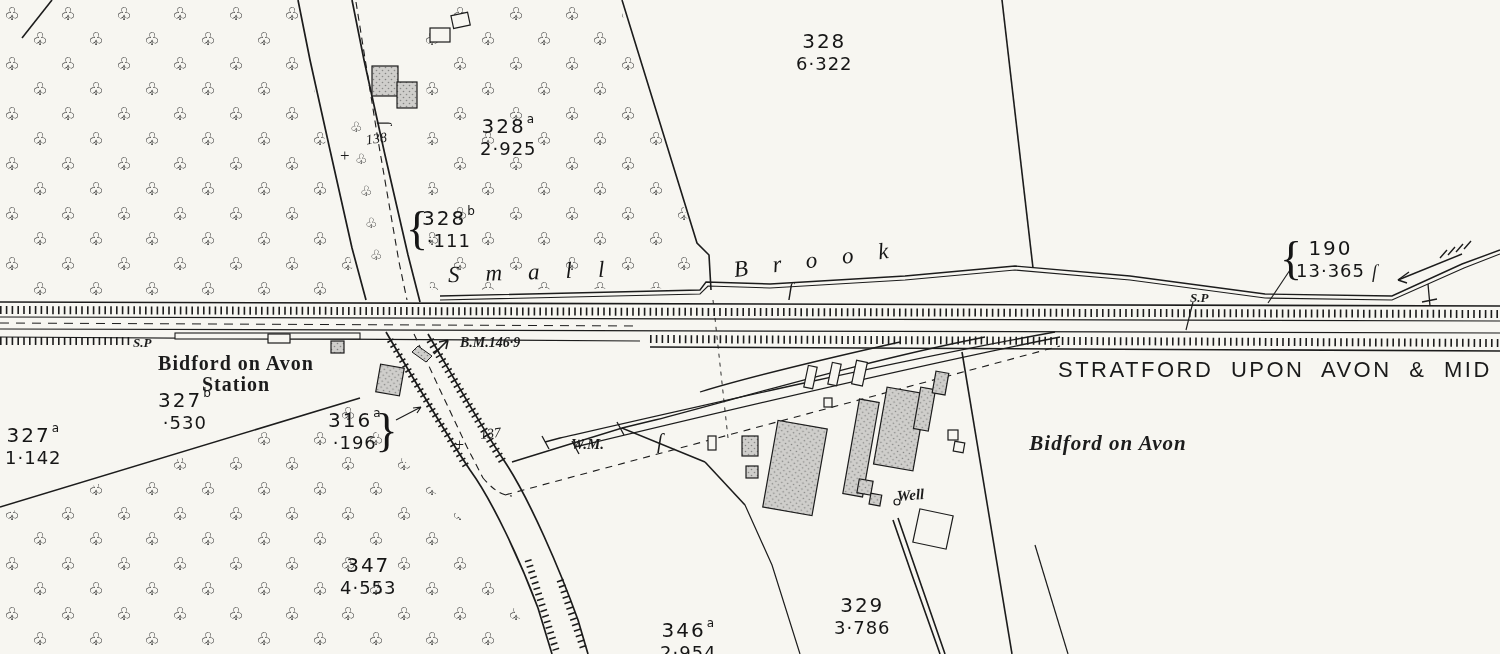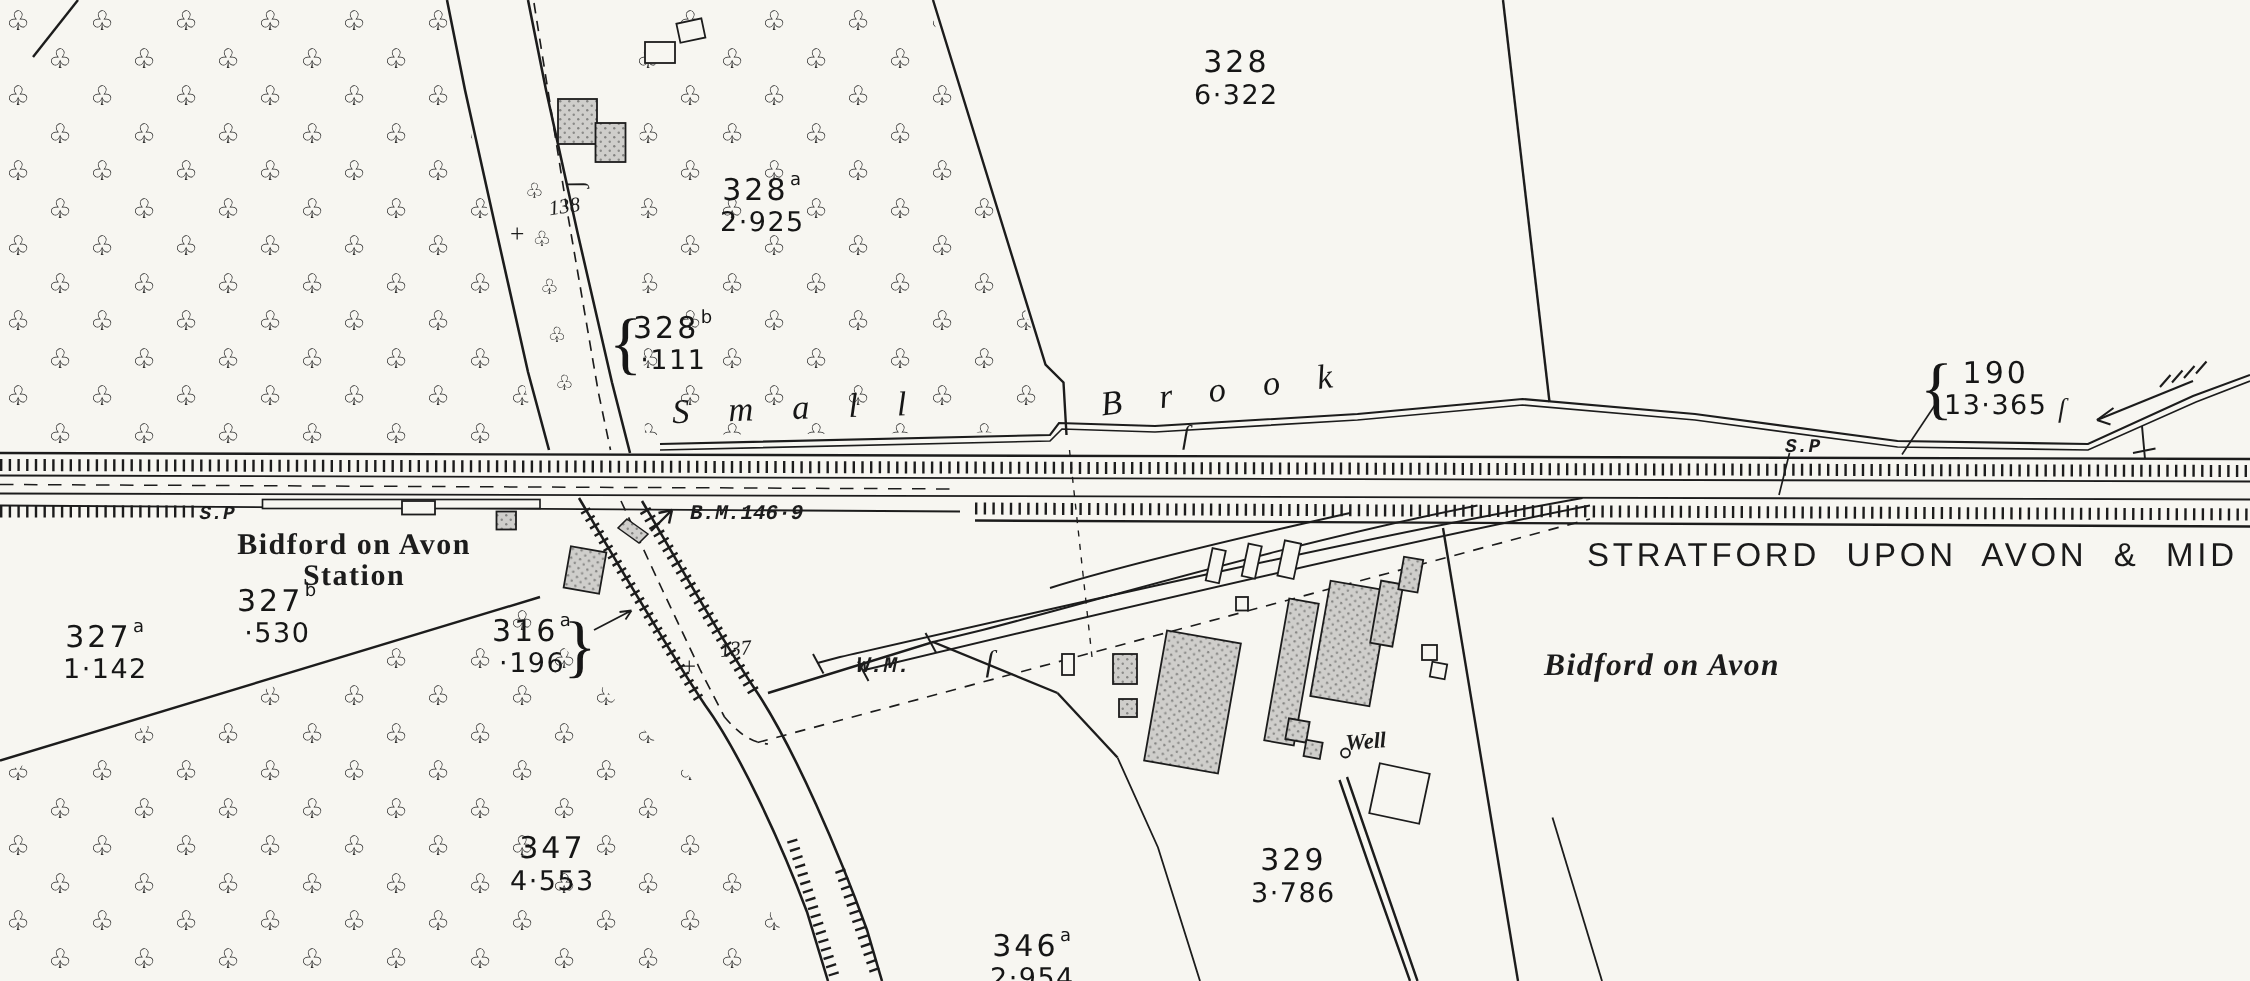--- a/index.html
+++ b/index.html
@@ -12,21 +12,21 @@
   .parcel{position:absolute;text-align:center;color:#161616;font-family:"DejaVu Sans","Liberation Sans",sans-serif;}
   .parcel .prow{display:block;font-size:20px;letter-spacing:2px;font-weight:500;}
   .parcel .area{font-size:18px;letter-spacing:1px;}
   .parcel sup{font-size:12px;position:relative;top:-2px;left:1px;}
   .brace{position:absolute;left:-16px;top:-4px;font-size:46px;font-weight:300;font-family:"Liberation Serif",serif;}
   .brace-right{left:auto;right:-16px;}
   .rw-name{font-family:"Liberation Sans","DejaVu Sans",sans-serif;font-size:22px;letter-spacing:2.5px;word-spacing:9px;color:#1a1a1a;}
   .stn{font-weight:600;font-size:20px;letter-spacing:1px;text-align:center;}
   .bw{font-style:italic;font-size:21px;font-weight:600;text-align:center;letter-spacing:1px;}
   .brook-word{font-style:italic;font-size:23px;color:#161616;}
-  .small-it{font-style:italic;font-weight:600;font-family:Liberation Mono, monospace;}
+  .small-it{font-style:italic;font-weight:600;}
   .mark{position:absolute;color:#1c1c1c;font-family:"Liberation Serif",serif;font-style:italic;}
 </style>
 </head>
 <body>
 
 <div class="stage">
 
 <svg width="1500" height="654" viewBox="0 0 1500 654">
   <defs>
     <pattern id="orchard" width="56" height="50" patternUnits="userSpaceOnUse">
@@ -205,34 +205,34 @@
   </div>
   <div class="parcel" style="left:1296px;top:236px;">
     <span class="brace">{</span>
     <span class="prow"><span>190</span><sup></sup></span>
     <span class="prow area">13·365</span>
   </div>
   <div class="parcel" style="left:158px;top:388px;">
     <span class="prow"><span>327</span><sup>b</sup></span>
     <span class="prow area">·530</span>
   </div>
-  <div class="parcel" style="left:5px;top:412px;margin-left:37px;">
+  <div class="parcel" style="left:5px;top:423px;">
     <span class="prow"><span>327</span><sup>a</sup></span>
     <span class="prow area">1·142</span>
   </div>
   <div class="parcel" style="left:328px;top:408px;">
     <span class="brace brace-right">}</span>
     <span class="prow"><span>316</span><sup>a</sup></span>
     <span class="prow area">·196</span>
   </div>
   <div class="parcel" style="left:340px;top:553px;">
     <span class="prow"><span>347</span><sup></sup></span>
     <span class="prow area">4·553</span>
   </div>
-  <div class="parcel" style="left:834px;top:561px;">
+  <div class="parcel" style="left:834px;top:593px;">
     <span class="prow"><span>329</span><sup></sup></span>
     <span class="prow area">3·786</span>
   </div>
   <div class="parcel" style="left:660px;top:618px;">
     <span class="prow"><span>346</span><sup>a</sup></span>
     <span class="prow area">2·954</span>
   </div>
 
 </div>
 

